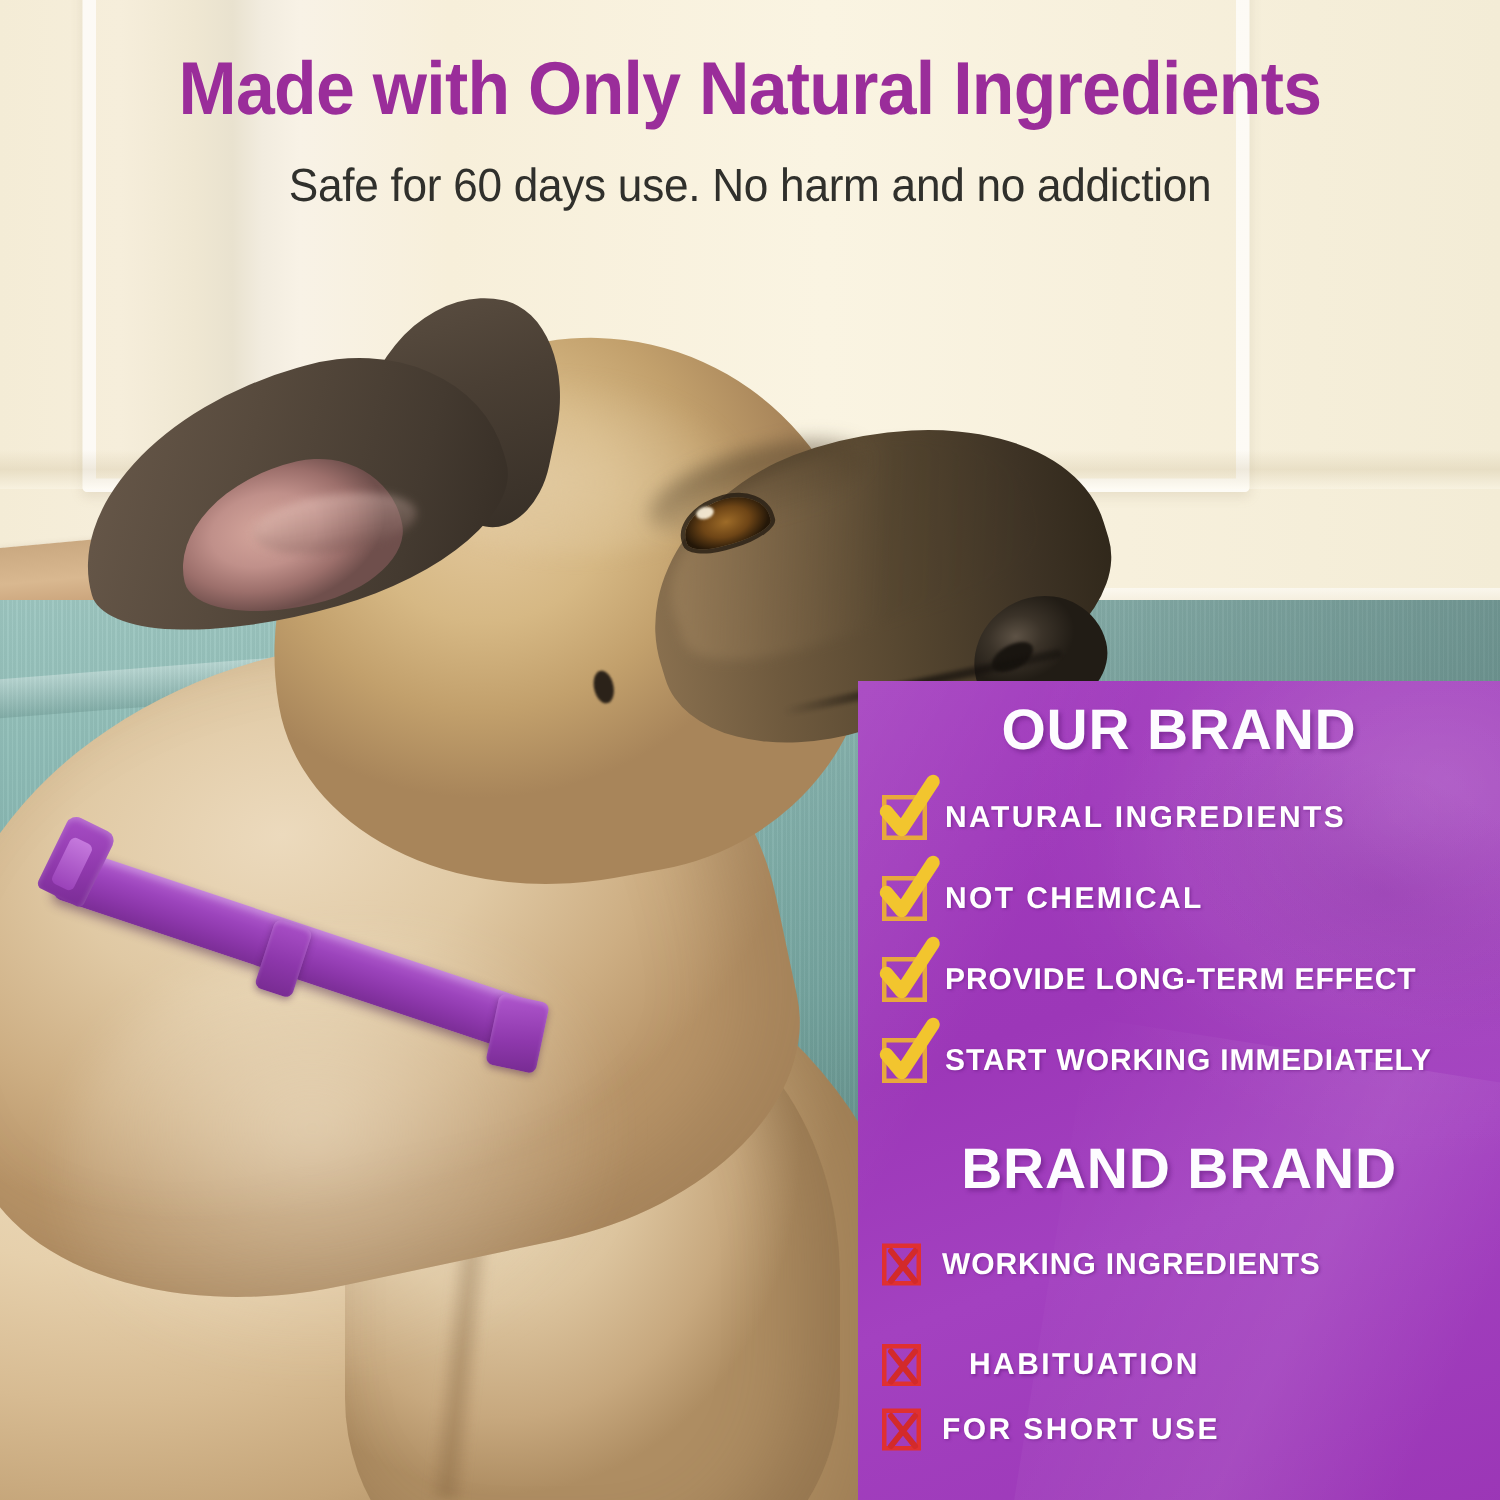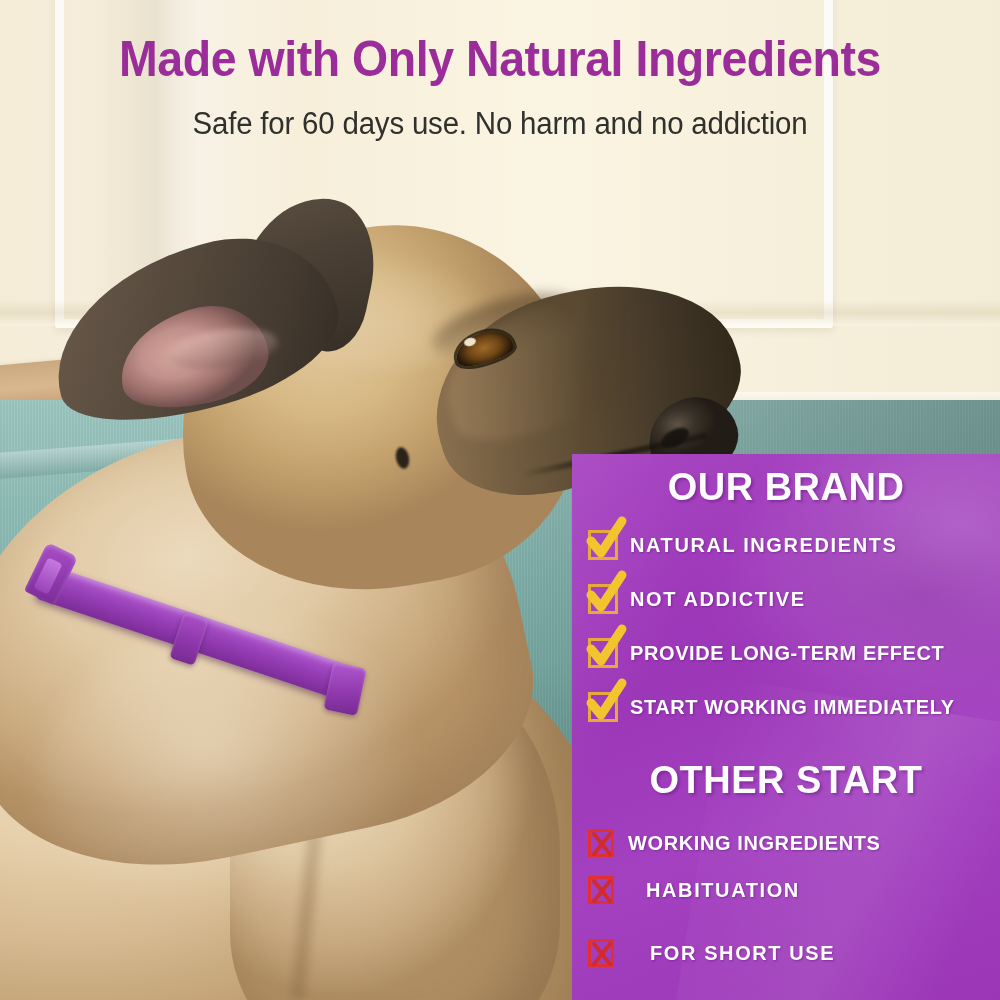--- a/index.html
+++ b/index.html
@@ -482,64 +482,64 @@
       </span>
       <span class="row-label wide">NATURAL INGREDIENTS</span>
     </div>
 
     <div class="row" style="top:130px">
       <span class="check-box">
         <svg width="40" height="44" viewBox="0 0 40 44">
           <path d="M5 22 L15 34 L36 2" stroke="#F2C52E" stroke-width="9" fill="none" stroke-linecap="round" stroke-linejoin="round"></path>
         </svg>
       </span>
-      <span class="row-label wide">NOT ADDICTIVE</span>
+      <span class="row-label wide">NOT CHEMICAL</span>
     </div>
 
     <div class="row" style="top:238px">
       <span class="check-box">
         <svg width="40" height="44" viewBox="0 0 40 44">
           <path d="M5 22 L15 34 L36 2" stroke="#F2C52E" stroke-width="9" fill="none" stroke-linecap="round" stroke-linejoin="round"></path>
         </svg>
       </span>
       <span class="row-label">START WORKING IMMEDIATELY</span>
     </div>
 
     <div class="row" style="top:184px">
       <span class="check-box">
         <svg width="40" height="44" viewBox="0 0 40 44">
           <path d="M5 22 L15 34 L36 2" stroke="#F2C52E" stroke-width="9" fill="none" stroke-linecap="round" stroke-linejoin="round"></path>
         </svg>
       </span>
       <span class="row-label">PROVIDE LONG-TERM EFFECT</span>
     </div>
 
-    <div class="brand-title" id="other-brand-title">OTHER START</div>
+    <div class="brand-title" id="other-brand-title">BRAND BRAND</div>
 
     <div class="row" style="top:375px">
       <span class="x-box">
         <svg width="26" height="28" viewBox="0 0 26 28">
           <path d="M5 4 L21 24 M21 4 L5 24" stroke="#D32A2A" stroke-width="4" fill="none" stroke-linecap="round"></path>
         </svg>
       </span>
       <span class="row-label">WORKING INGREDIENTS</span>
     </div>
 
-    <div class="row" style="top:422px">
+    <div class="row" style="top:442px">
       <span class="x-box">
         <svg width="26" height="28" viewBox="0 0 26 28">
           <path d="M5 4 L21 24 M21 4 L5 24" stroke="#D32A2A" stroke-width="4" fill="none" stroke-linecap="round"></path>
         </svg>
       </span>
       <span class="row-label wide" style="margin-left:18px">HABITUATION</span>
     </div>
 
     <div class="row" style="top:485px">
       <span class="x-box">
         <svg width="26" height="28" viewBox="0 0 26 28">
           <path d="M5 4 L21 24 M21 4 L5 24" stroke="#D32A2A" stroke-width="4" fill="none" stroke-linecap="round"></path>
         </svg>
       </span>
-      <span class="row-label wide" style="margin-left:22px">FOR SHORT USE</span>
+      <span class="row-label wide" style="">FOR SHORT USE</span>
     </div>
   </div>
 
 </div>
 
 </body></html>

